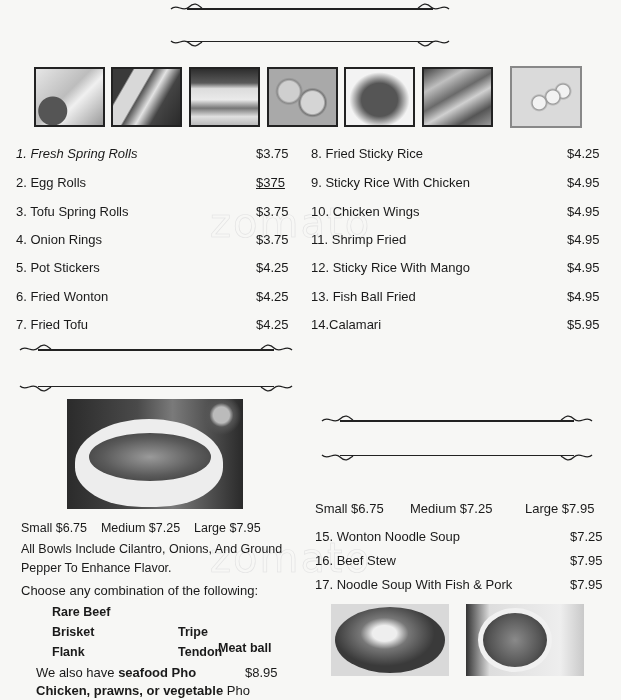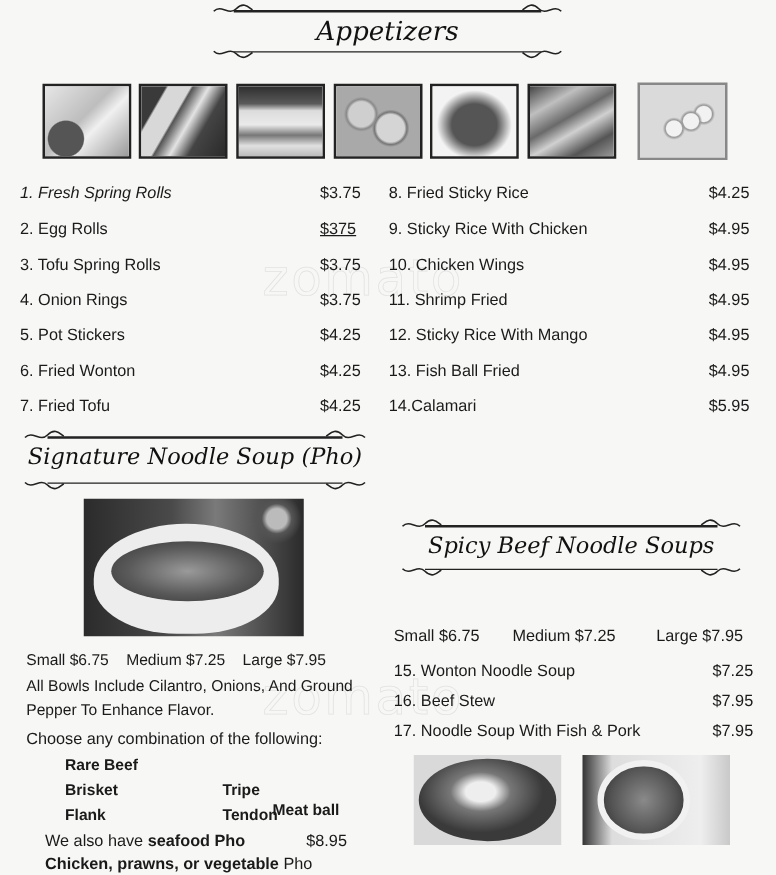--- a/index.html
+++ b/index.html
@@ -55,21 +55,20 @@
 <div class="watermark" style="left:210px;top:535px;">zomato</div>
 
 <div class="banner" style="left:165px;top:2px;width:290px;height:46px;">
   <svg class="swirl" style="left:4px;top:1px;" viewBox="0 0 34 10">
       <path d="M2 6 C8 0, 14 10, 20 4 S30 3, 33 5" stroke="#222" fill="none" stroke-width="1.3"></path>
     </svg>
   <svg class="swirl" style="right:4px;top:1px;transform:scaleX(-1);" viewBox="0 0 34 10">
       <path d="M2 6 C8 0, 14 10, 20 4 S30 3, 33 5" stroke="#222" fill="none" stroke-width="1.3"></path>
     </svg>
   <div class="rule top"></div>
-  <div class="title" style="top:11px;font-size:21px;">Appetizers</div>
   <div class="rule bot"></div>
   <svg class="swirl" style="left:4px;bottom:1px;" viewBox="0 0 34 10">
       <path d="M2 4 C8 10, 14 0, 20 6 S30 7, 33 5" stroke="#222" fill="none" stroke-width="1.3"></path>
     </svg>
   <svg class="swirl" style="right:4px;bottom:1px;transform:scaleX(-1);" viewBox="0 0 34 10">
       <path d="M2 4 C8 10, 14 0, 20 6 S30 7, 33 5" stroke="#222" fill="none" stroke-width="1.3"></path>
     </svg>
 </div>
 
 <div class="thumb" style="left:34px;top:67px;width:71px;height:60px;">
@@ -129,21 +128,20 @@
 </div>
 
 <div class="banner" style="left:16px;top:343px;width:280px;height:50px;">
   <svg class="swirl" style="left:2px;top:1px;" viewBox="0 0 34 10">
       <path d="M2 6 C8 0, 14 10, 20 4 S30 3, 33 5" stroke="#222" fill="none" stroke-width="1.3"></path>
     </svg>
   <svg class="swirl" style="right:2px;top:1px;transform:scaleX(-1);" viewBox="0 0 34 10">
       <path d="M2 6 C8 0, 14 10, 20 4 S30 3, 33 5" stroke="#222" fill="none" stroke-width="1.3"></path>
     </svg>
   <div class="rule top"></div>
-  <div class="title" style="top:12px;font-size:18px;">Signature Noodle Soup (Pho)</div>
   <div class="rule bot"></div>
   <svg class="swirl" style="left:2px;bottom:1px;" viewBox="0 0 34 10">
       <path d="M2 4 C8 10, 14 0, 20 6 S30 7, 33 5" stroke="#222" fill="none" stroke-width="1.3"></path>
     </svg>
   <svg class="swirl" style="right:2px;bottom:1px;transform:scaleX(-1);" viewBox="0 0 34 10">
       <path d="M2 4 C8 10, 14 0, 20 6 S30 7, 33 5" stroke="#222" fill="none" stroke-width="1.3"></path>
     </svg>
 </div>
 
 <div class="abs" style="left:67px;top:399px;width:176px;height:110px;background:linear-gradient(90deg,#2b2b2b 0%,#4a4a4a 40%,#7a7a7a 60%,#2a2a2a 100%);overflow:hidden;">
@@ -173,21 +171,20 @@
 </div>
 
 <div class="banner" style="left:318px;top:414px;width:278px;height:48px;">
   <svg class="swirl" style="left:2px;top:1px;" viewBox="0 0 34 10">
       <path d="M2 6 C8 0, 14 10, 20 4 S30 3, 33 5" stroke="#222" fill="none" stroke-width="1.3"></path>
     </svg>
   <svg class="swirl" style="right:2px;top:1px;transform:scaleX(-1);" viewBox="0 0 34 10">
       <path d="M2 6 C8 0, 14 10, 20 4 S30 3, 33 5" stroke="#222" fill="none" stroke-width="1.3"></path>
     </svg>
   <div class="rule top"></div>
-  <div class="title" style="top:12px;font-size:18px;">Spicy Beef Noodle Soups</div>
   <div class="rule bot"></div>
   <svg class="swirl" style="left:2px;bottom:1px;" viewBox="0 0 34 10">
       <path d="M2 4 C8 10, 14 0, 20 6 S30 7, 33 5" stroke="#222" fill="none" stroke-width="1.3"></path>
     </svg>
   <svg class="swirl" style="right:2px;bottom:1px;transform:scaleX(-1);" viewBox="0 0 34 10">
       <path d="M2 4 C8 10, 14 0, 20 6 S30 7, 33 5" stroke="#222" fill="none" stroke-width="1.3"></path>
     </svg>
 </div>
 
 <div class="txt" style="left:315px;top:501px;font-size:13px;">Small $6.75</div>

